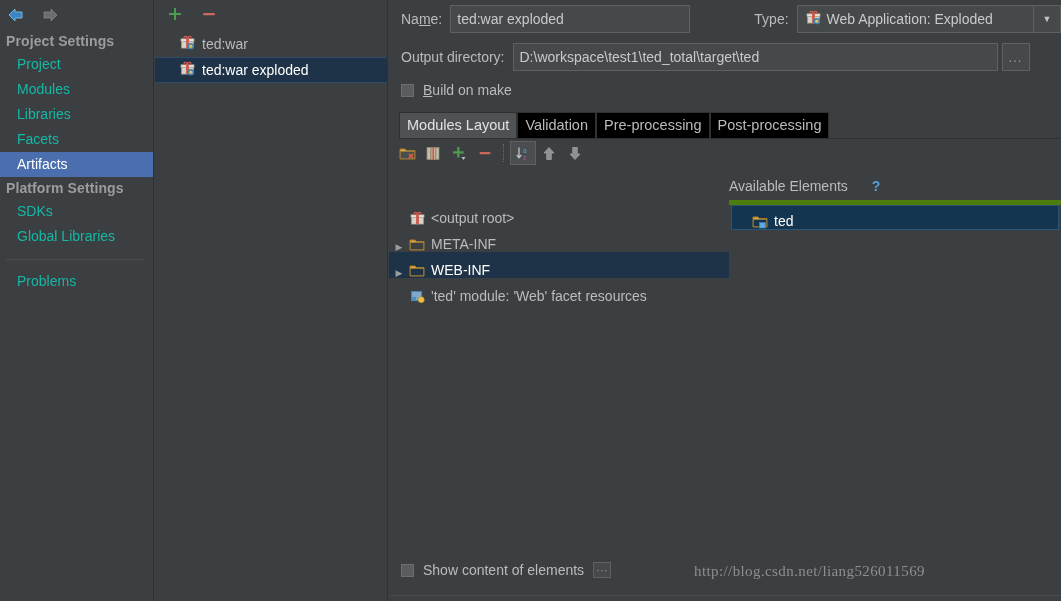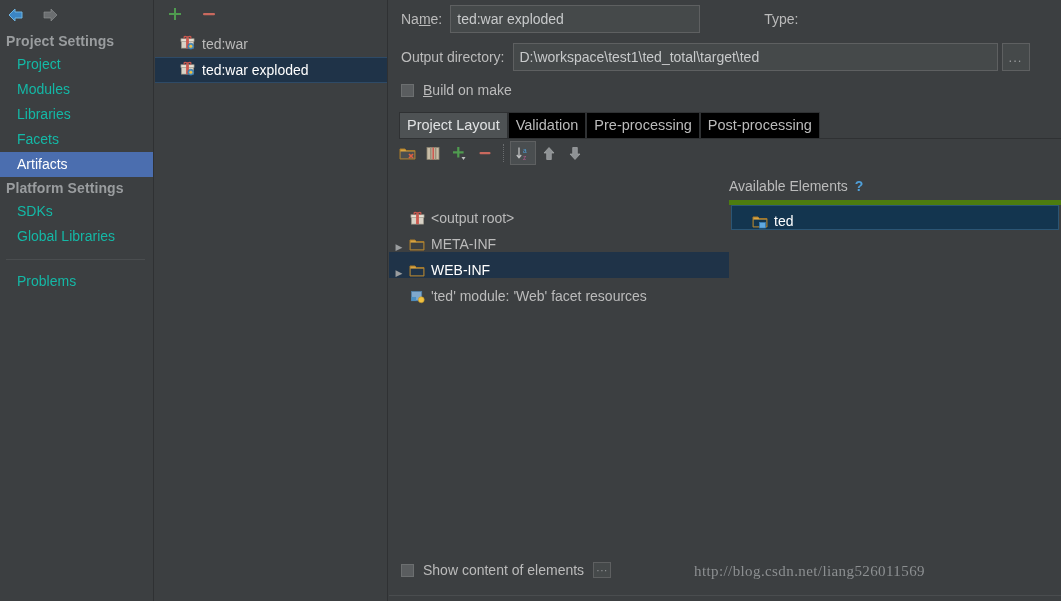--- a/index.html
+++ b/index.html
@@ -230,21 +230,21 @@
     box-sizing: border-box;
   }
   .ol-sep {
     width: 1px; height: 18px;
     border-left: 1px dotted #6a6d6f;
     margin: 0 5px;
   }
   .avail-header {
     position: absolute;
     left: 340px; top: 178px;
-    display: flex; align-items: center; gap: 7px;
+    display: flex; align-items: center; gap: 24px;
     font-size: 14px;
     color: #bbbbbb;
   }
   .help-icon {
     color: #4f9fd8;
     font-weight: bold;
     font-size: 14px;
   }
 
   
@@ -415,35 +415,52 @@
     </div>
   </div>
 
   <div class="detail">
 
     <div class="field-row" style="height:38px;">
       <span class="field-label"><span>Na</span><u>m</u><span>e:</span></span>
       <div class="txt" style="width:250px; height:28px; line-height:26px; margin-left:8px;">ted:war exploded</div>
 
       <span class="field-label" style="margin-left:64px;">Type:</span>
+      <div class="combo" style="width:276px; margin-left:8px;">
+        <div class="combo-val">
+          <span>
+            <svg width="15" height="15" viewBox="0 0 16 16">
+              <rect x="1.5" y="6" width="13" height="8" fill="#d8d2c6" stroke="#9a9488" stroke-width="0.7"></rect>
+              <rect x="1" y="4" width="14" height="3" fill="#e6e0d4" stroke="#9a9488" stroke-width="0.7"></rect>
+              <rect x="6.5" y="4" width="3" height="10" fill="#cc5a50"></rect>
+              <path d="M5 4 q-2-3 1.5-2.3 T8 4" fill="none" stroke="#cc5a50" stroke-width="1.3"></path>
+              <path d="M11 4 q2-3 -1.5-2.3 T8 4" fill="none" stroke="#cc5a50" stroke-width="1.3"></path>
+              <circle cx="11.5" cy="12" r="3.2" fill="#4a90c4" stroke="#2f6a95" stroke-width="0.6"></circle>
+              <circle cx="11.5" cy="12" r="1.6" fill="#f0c040"></circle>
+            </svg>
+          </span>
+          <span>Web Application: Exploded</span>
+        </div>
+        <div class="combo-arrow">▼</div>
+      </div>
     </div>
 
     <div class="field-row" style="height:38px;">
       <span class="field-label">Output directory:</span>
       <div class="txt" style="width:485px; height:28px; line-height:26px; margin-left:8px;">D:\workspace\test1\ted_total\target\ted</div>
       <div class="browse-btn" style="margin-left:4px;">...</div>
     </div>
 
     <div class="chk-row">
       <span class="chk-box"></span>
       <span class="chk-label"><u>B</u><span>uild on make</span></span>
     </div>
 
     <div class="tabs">
-      <div class="tab active">Project Layout</div>
+      <div class="tab active">Modules Layout</div>
       <div class="tab">Validation</div>
       <div class="tab">Pre-processing</div>
       <div class="tab">Post-processing</div>
     </div>
 
     <div class="ol-toolbar">
       <div class="ol-btn">
         <svg width="17" height="15" viewBox="0 0 17 15">
           <path d="M1 3 h5 l1.4 1.6 H16 V13 H1 Z" fill="#d9a441" stroke="#a97b28" stroke-width="1"></path>
           <path d="M1.5 5.5 H15.5 V12.5 H1.5 Z" fill="#4a4e50"></path>

